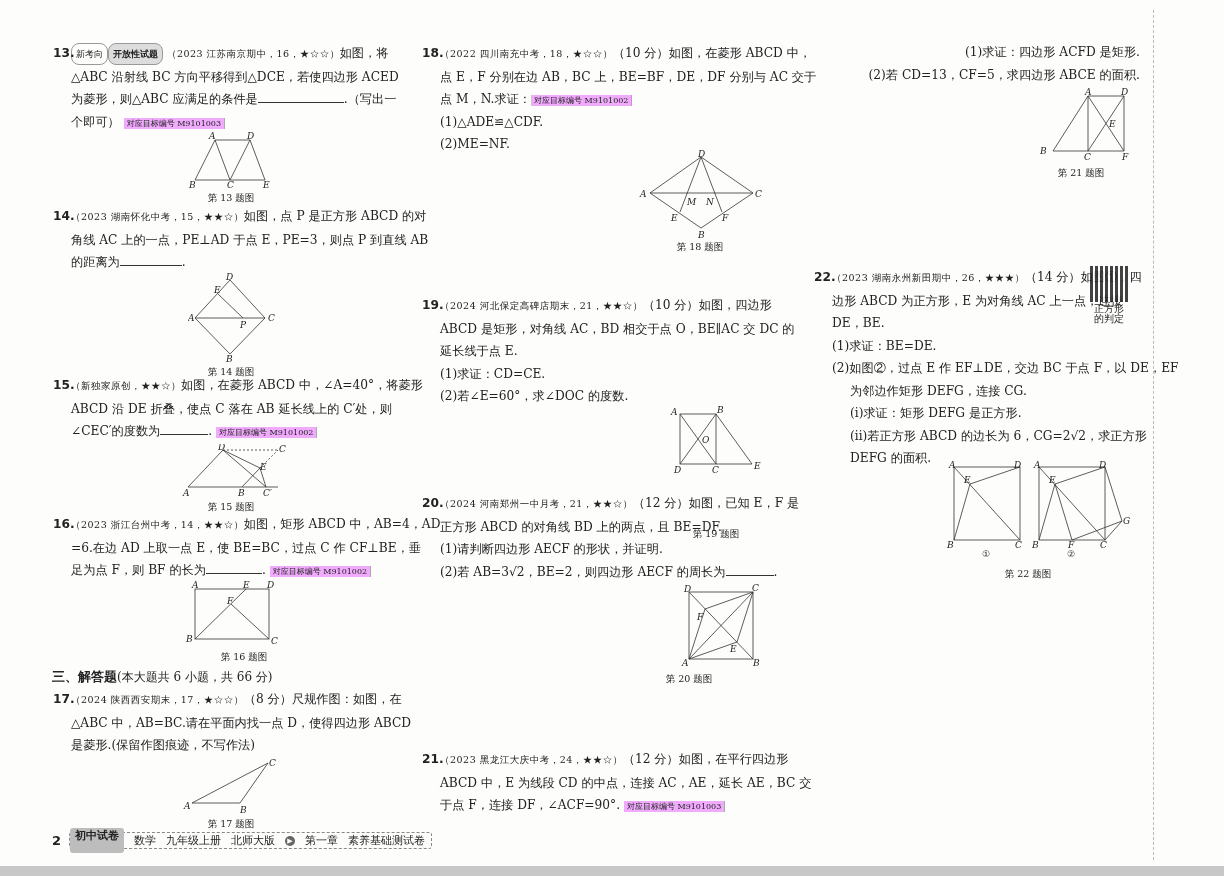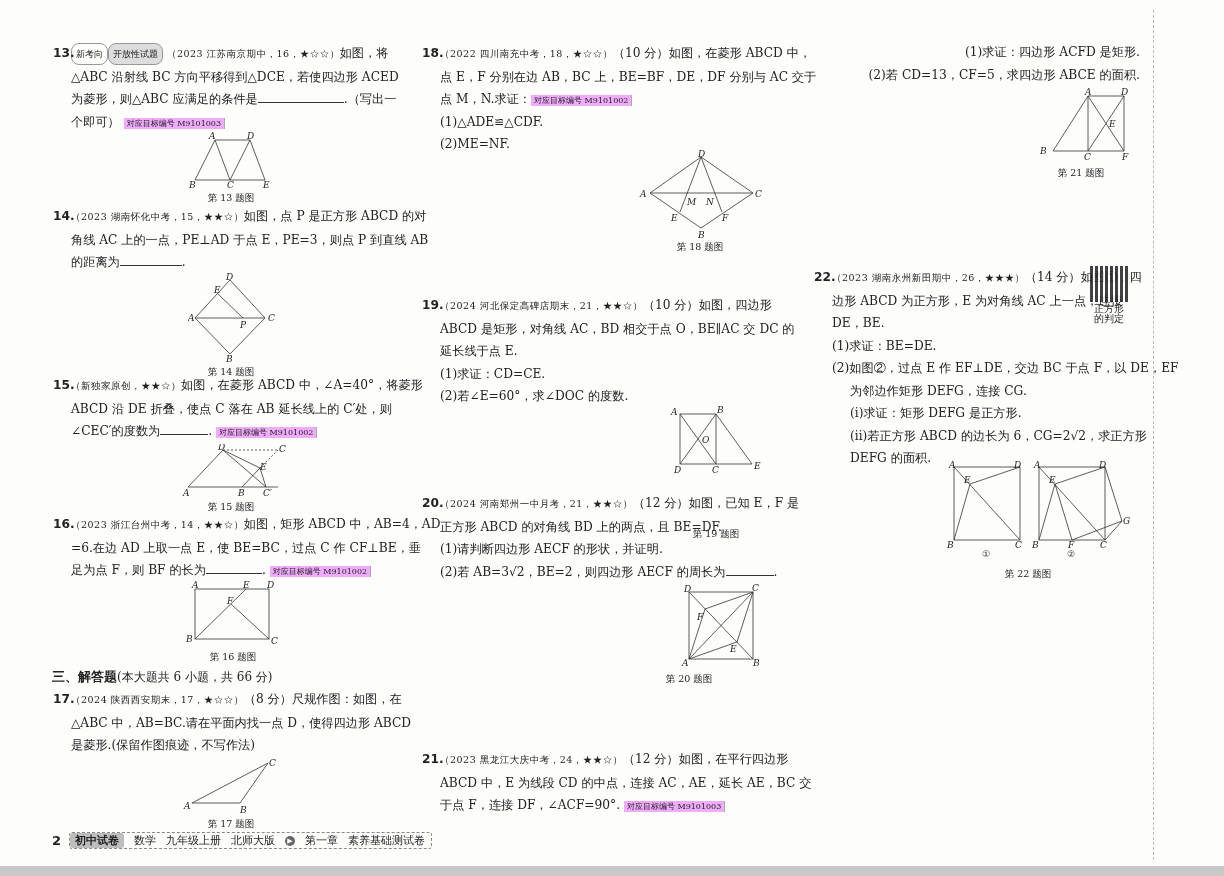--- a/index.html
+++ b/index.html
@@ -7,30 +7,30 @@
   .page{position:absolute;left:0;top:0;width:1224px;height:866px;background:#fdfdfc;}
   .grayband{position:absolute;left:0;top:866px;width:1224px;height:10px;background:#c8c8c8;}
   .rightedge{position:absolute;left:1153px;top:10px;width:0;height:850px;border-left:1px dashed #bbb;}
   .q{position:absolute;font-size:12.2px;line-height:22.5px;}
   .q .num{font-weight:bold;font-family:"DejaVu Sans","Liberation Sans",sans-serif;position:absolute;left:-18px;}
   .q .src{font-size:9.5px;letter-spacing:0.5px;}
   .q .tag{display:inline-block;font-size:8px;border-right:1px solid #aaa;padding:0 3px;line-height:11px;background:#f0abfc;}
   .q .blank{display:inline-block;border-bottom:1px solid #333;height:13px;vertical-align:baseline;}
   .q .line{display:block;white-space:nowrap;}
   .badge{display:inline-block;font-size:9px;border:1px solid #999;border-radius:8px;padding:4px 4px;line-height:12px;font-family:"DejaVu Sans",sans-serif;}
-  .badge.dark{background:#ddd;font-weight:normal;}
+  .badge.dark{background:#ddd;font-weight:bold;}
   .fig{position:absolute;}
   .fig svg{display:block;}
   .cap{position:absolute;font-size:9.5px;text-align:center;width:120px;}
   .section{position:absolute;font-size:13px;font-weight:bold;}
   .section span{font-weight:normal;font-size:12px;}
   .footer{position:absolute;left:52px;top:832px;font-family:"DejaVu Sans","Liberation Sans",sans-serif;font-size:11px;display:flex;align-items:center;gap:8px;}
   .footer .pg{font-weight:bold;font-size:13px;}
   .footer .box{border:1px dashed #888;border-radius:3px;display:flex;align-items:center;gap:10px;padding:0 6px 0 0;height:15px;}
-  .footer .label{background:#bdbdbd;font-weight:bold;padding:0 5px;height:15px;line-height:15px;border-radius:3px;}
+  .footer .label{background:#bdbdbd;font-weight:bold;padding:0 5px;height:25px;line-height:15px;border-radius:3px;}
   .qr{position:absolute;left:1090px;top:266px;width:38px;height:36px;background:
      repeating-linear-gradient(90deg,#222 0 3px,#fff 3px 5px),#222;opacity:.85;}
   .qrcap{position:absolute;left:1088px;top:304px;font-size:10px;line-height:10px;width:42px;text-align:center;}
   text{font-family:"DejaVu Serif","Liberation Serif",serif;font-style:italic;font-size:9px;fill:#222;}
   .lbl{font-style:normal;}
 </style>
 </head>
 <body>
 
 <div class="page">
@@ -123,21 +123,21 @@
           <line x1="84" y1="59" x2="46" y2="24"></line>
       </g>
       <text x="7" y="8">A</text>
         <text x="58" y="8">E</text>
         <text x="82" y="8">D</text>
         <text x="42" y="24">F</text>
         <text x="1" y="62">B</text>
         <text x="86" y="64">C</text>
     </svg>
   </div>
-  <div class="cap" style="left:173px;top:651px;">第 16 题图</div>
+  <div class="cap" style="left:184px;top:651px;">第 16 题图</div>
 
   <div class="section" style="left:52px;top:668px;">
     <b>三、解答题</b><span>(本大题共 6 小题，共 66 分)</span>
   </div>
 
   <div class="q" style="left:71px;top:688px;width:330px;">
     <span class="num">17.</span>
     <span class="line"><span class="src">（2024 陕西西安期末，17，★☆☆）</span><span>（8 分）尺规作图：如图，在</span></span>
     <span class="line">△ABC 中，AB=BC.请在平面内找一点 D，使得四边形 ABCD</span>
     <span class="line">是菱形.(保留作图痕迹，不写作法)</span>

